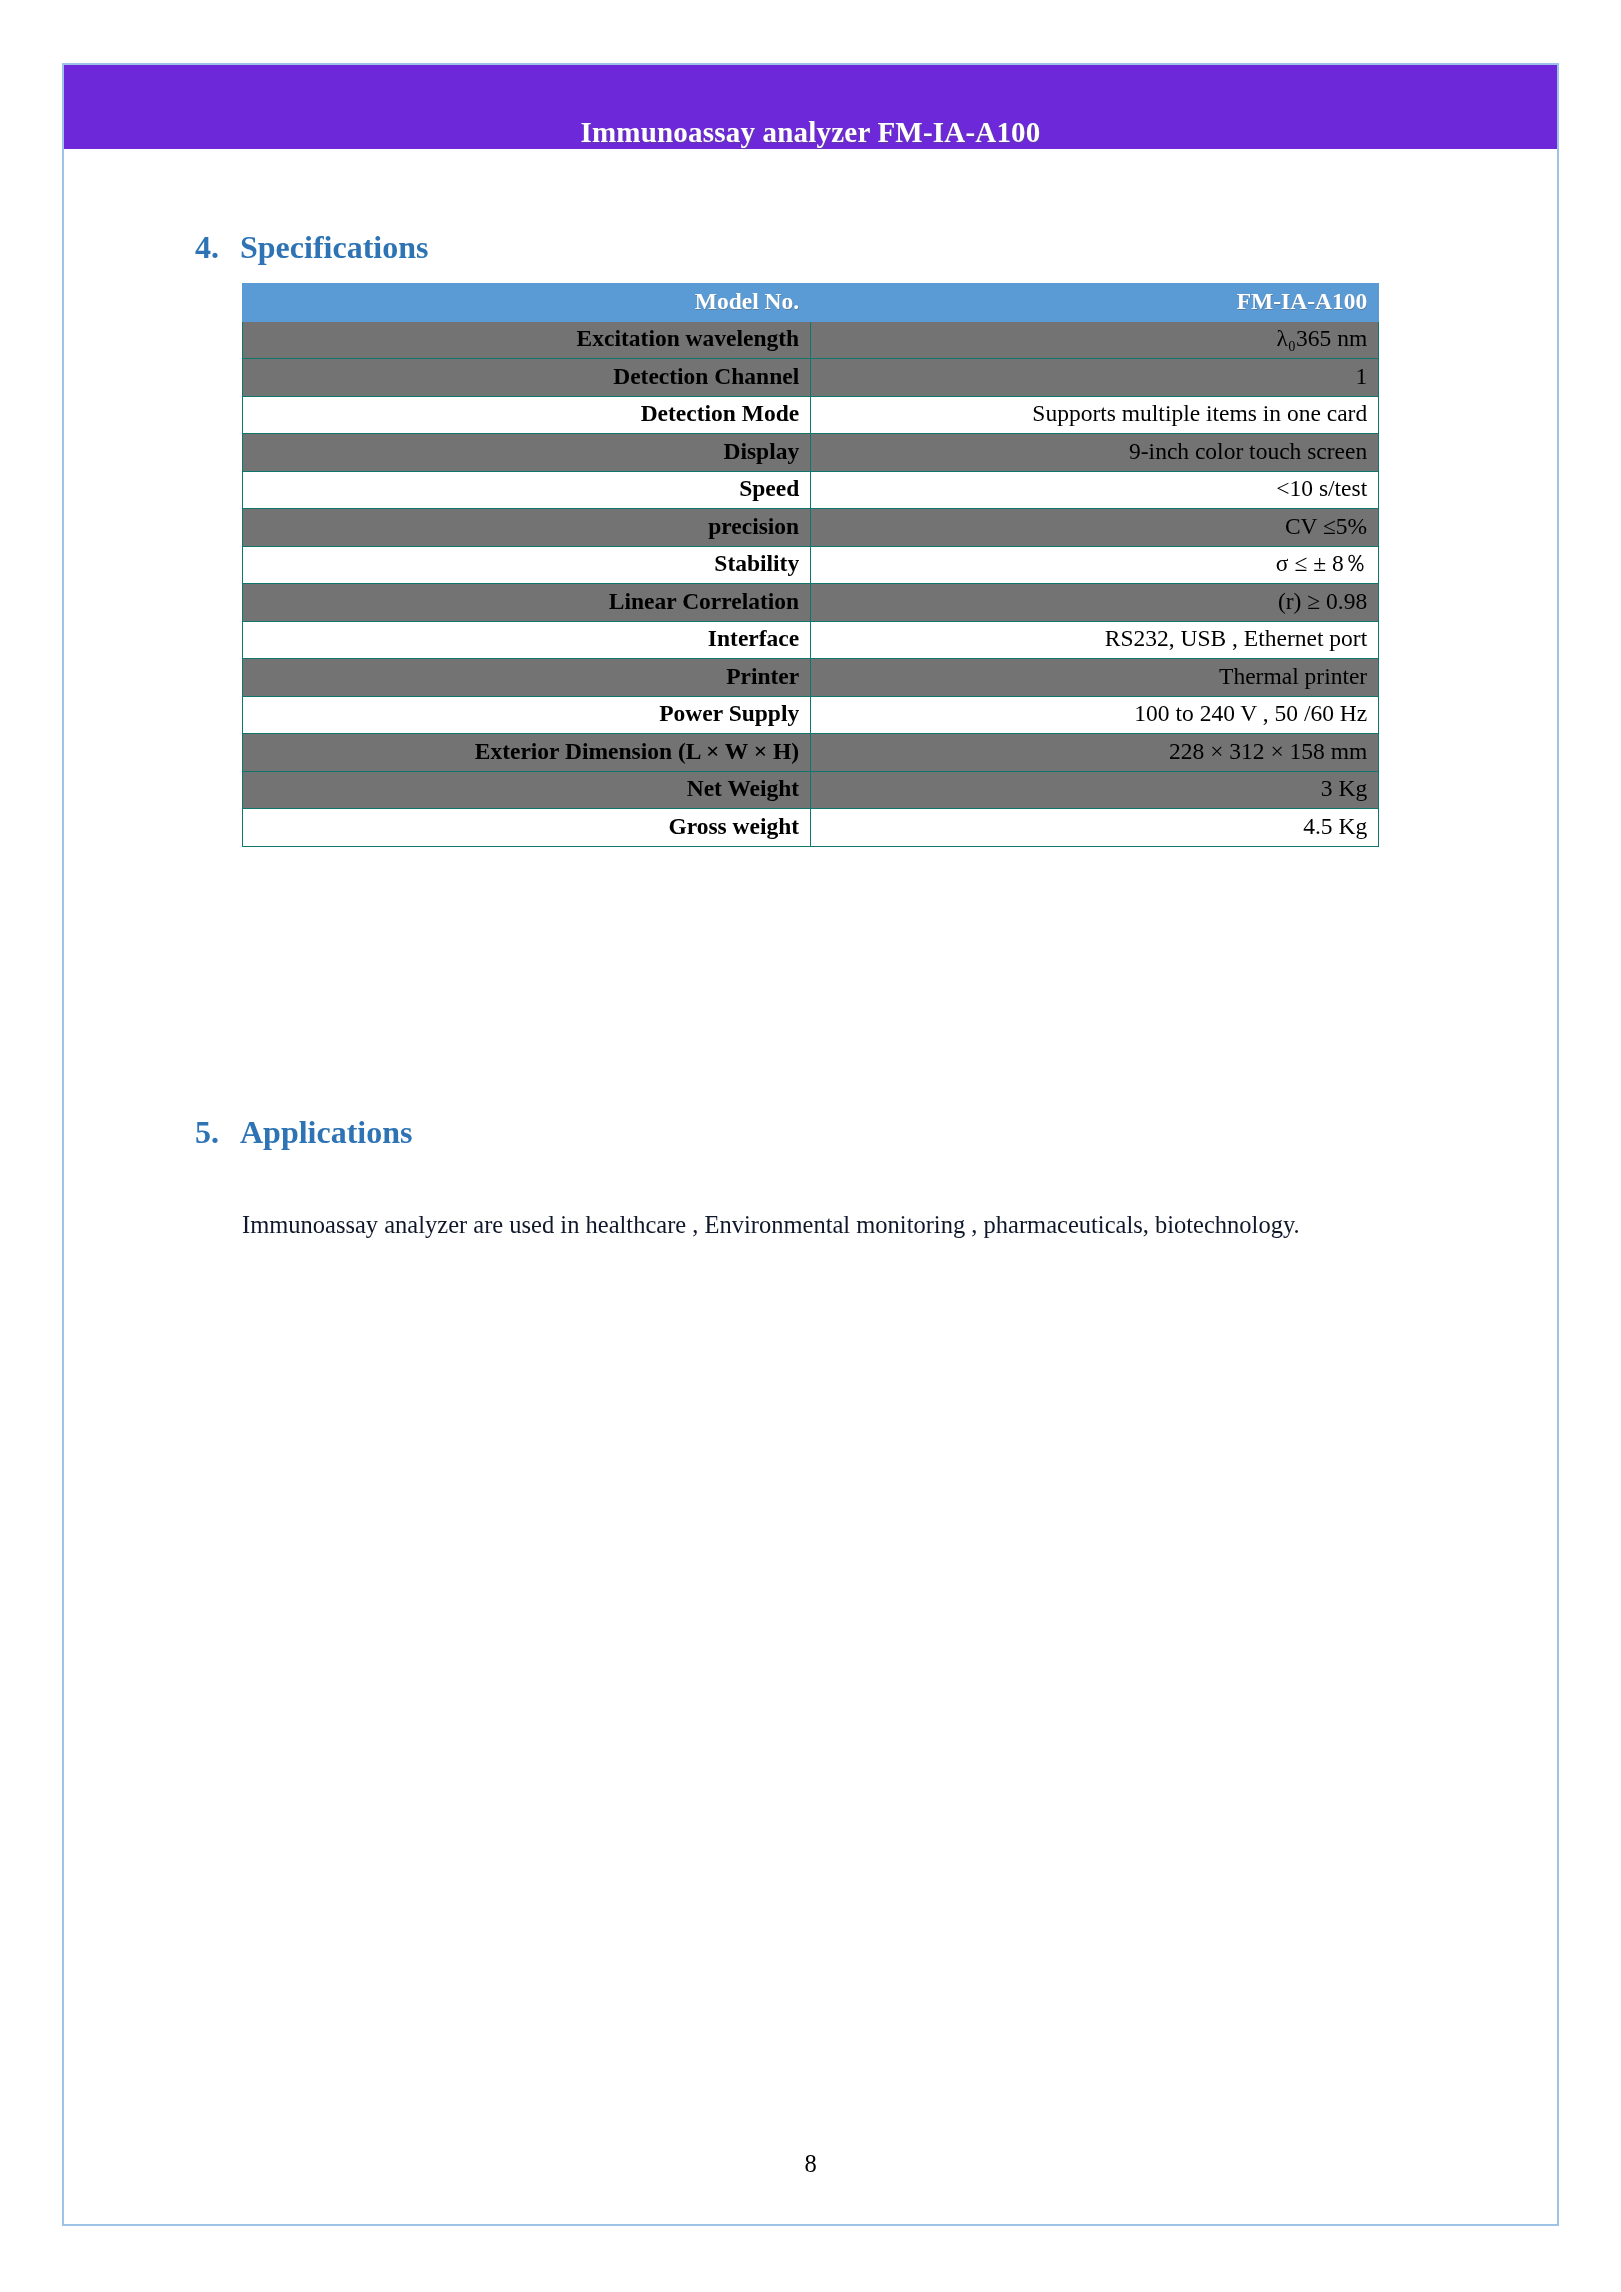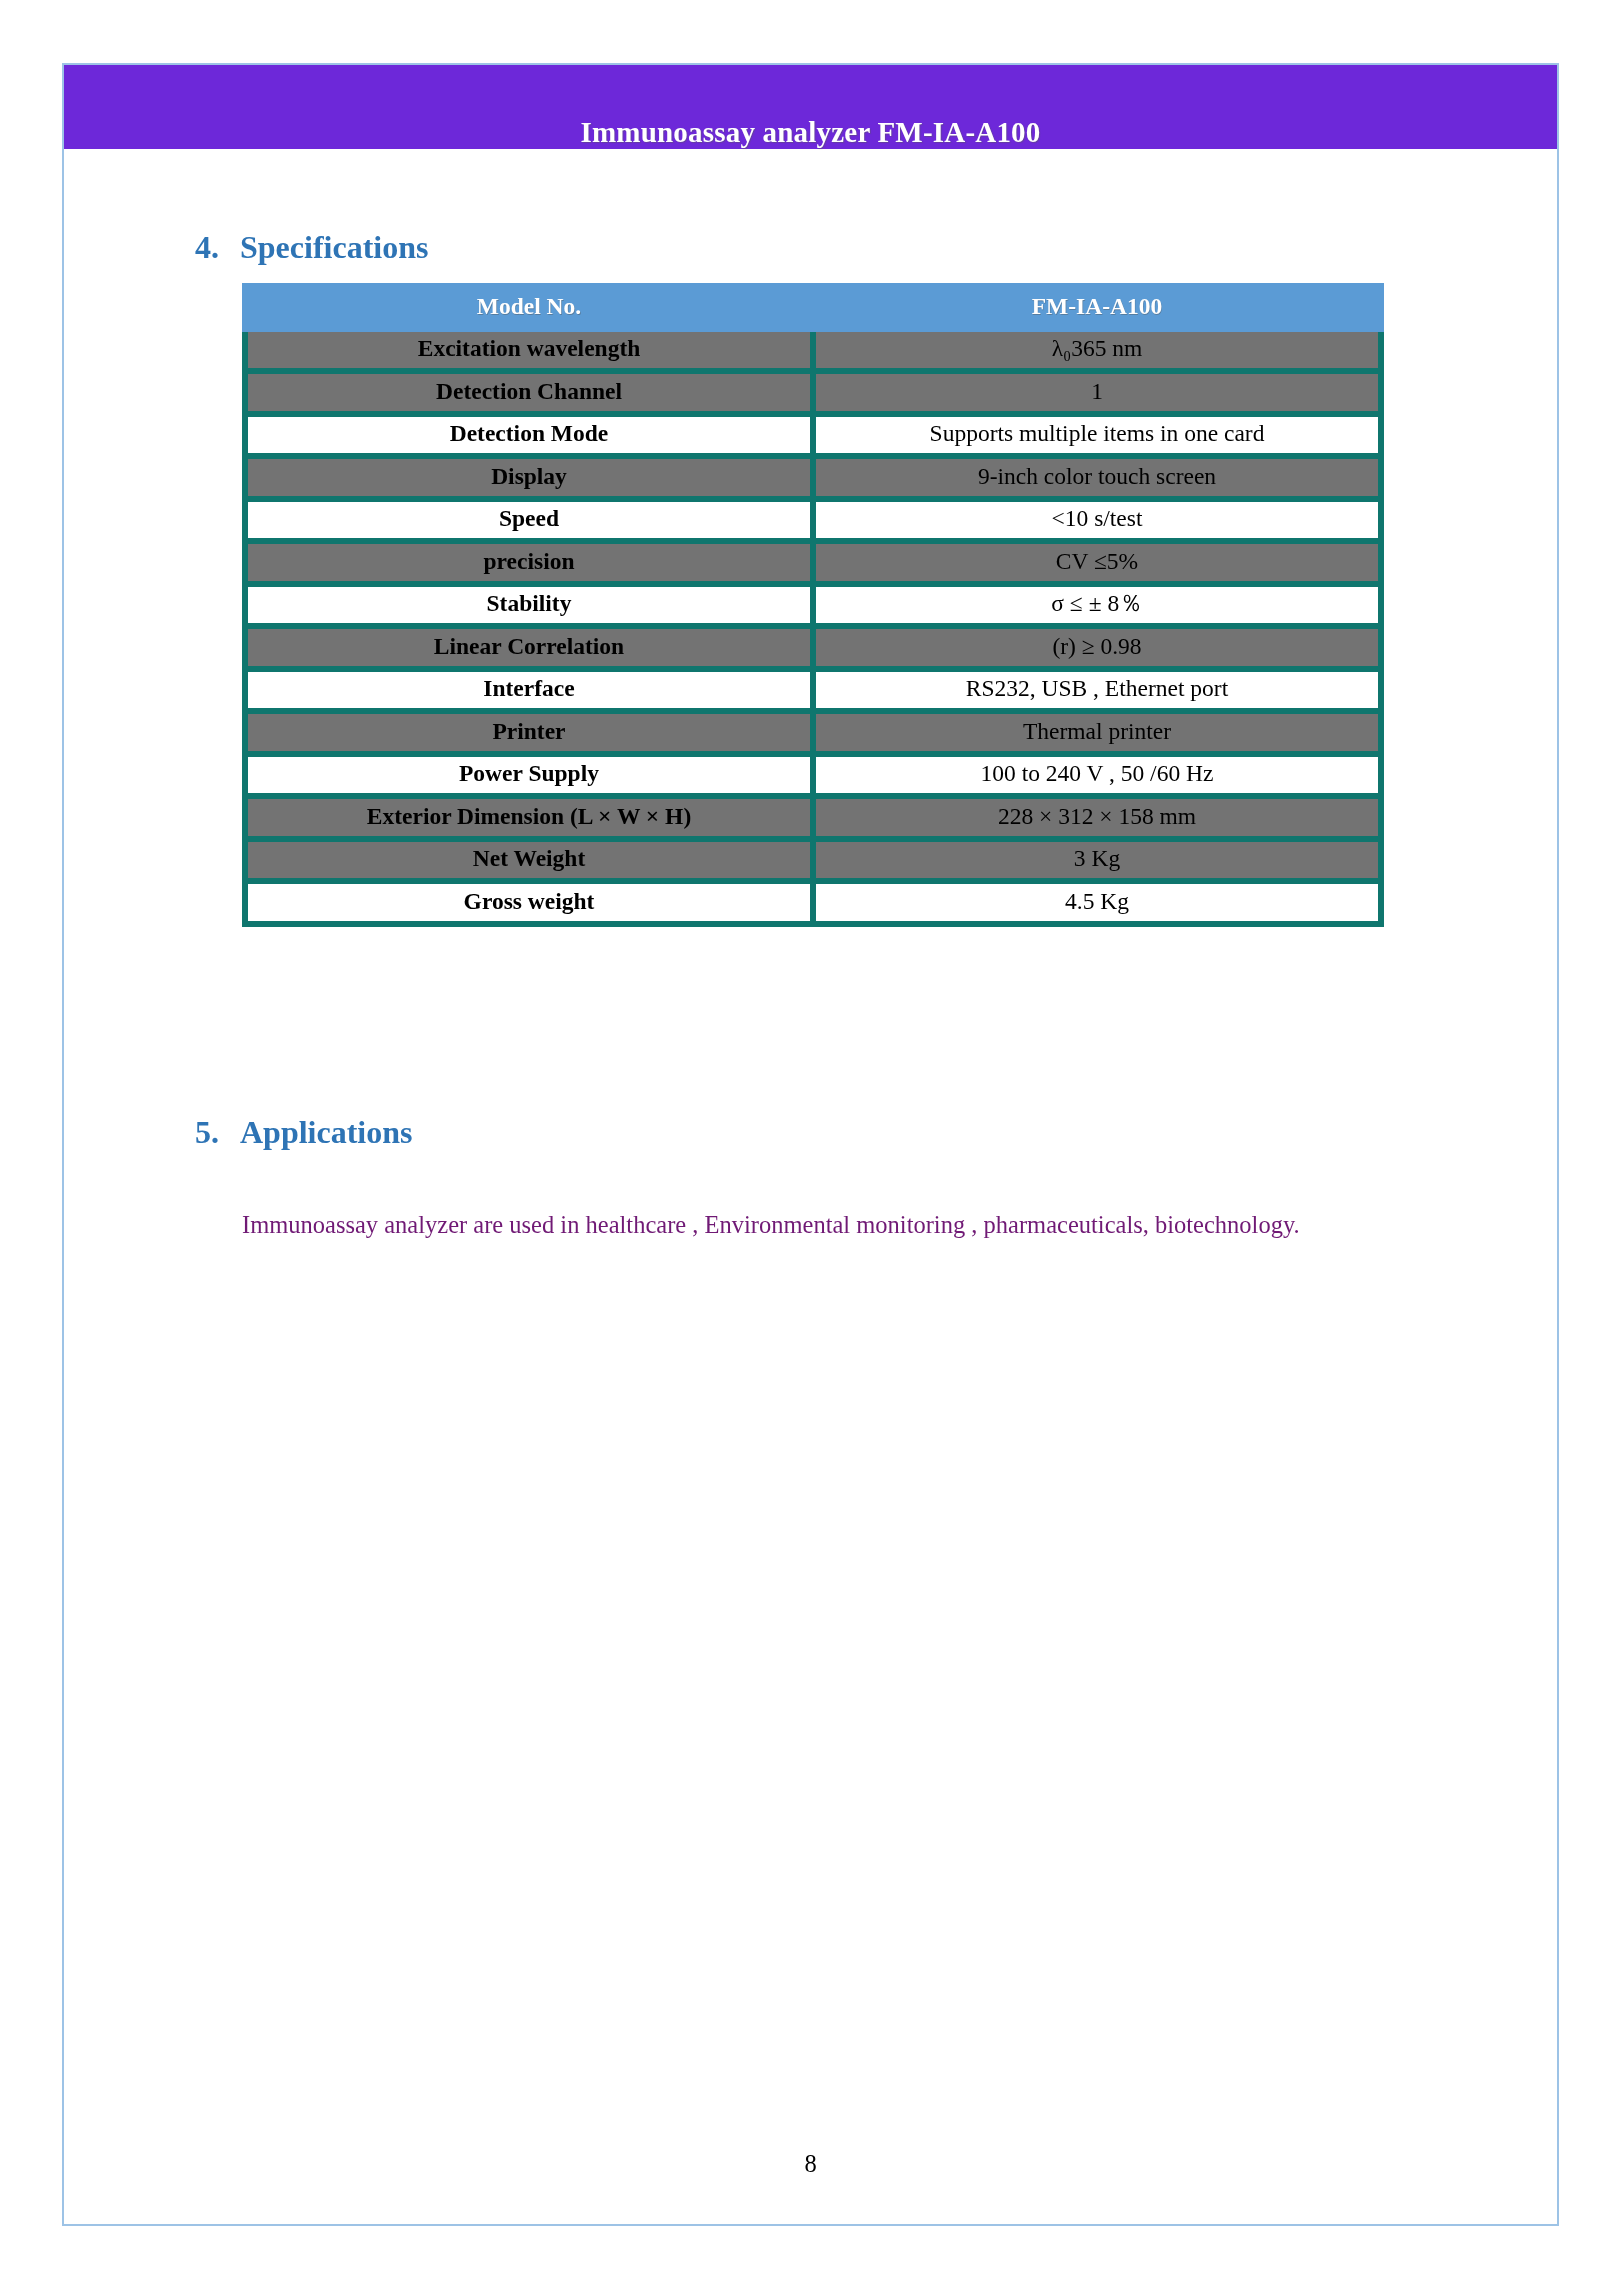--- a/index.html
+++ b/index.html
@@ -91,26 +91,26 @@
     top: 152px;
     width: 1136px;
     border-collapse: collapse;
     table-layout: fixed;
     font-size: 23.5px;
   }
   .spec-table col.c1 { width: 568px; }
   .spec-table col.c2 { width: 568px; }
 
   .spec-table td, .spec-table th {
-    border: 6px solid #0f766e;
+    border: 1px solid #0f766e;
     padding: 3.9px 10.8px 4.9px 10.8px;
     height: 26.5px;
     vertical-align: middle;
     line-height: 1.18;
-    text-align: center;
+    text-align: right;
     font-weight: normal;
   }
   .spec-table thead th {
     background: #5B9BD5;
     color: #ffffff;
     font-weight: bold;
     border-color: #5B9BD5;
     text-shadow: 0.6px 0.6px 0.6px rgba(80,80,80,0.4);
   }
   .spec-table tbody tr.shaded td { background: #737373; }
@@ -119,21 +119,21 @@
   .spec-table tbody td.value { font-weight: normal; color: #000000; }
 
   
   .app-paragraph {
     position: absolute;
     left: 178px;
     top: 1052px;
     width: 1137px;
     font-size: 24.5px;
     line-height: 1.35;
-    color: #701a75;
+    color: #0f172a;
     text-align: justify;
     text-justify: inter-word;
     font-family: Liberation Serif, serif;
   }
 
   
   .page-number {
     position: absolute;
     left: 0;
     top: 2019px;

